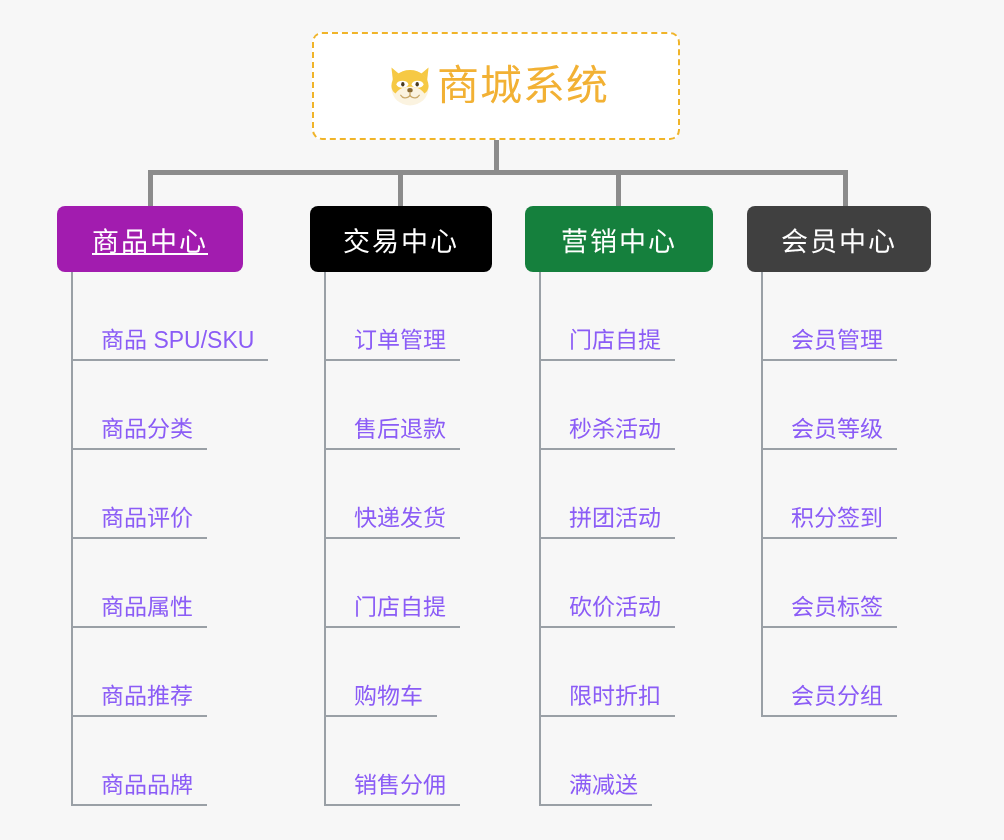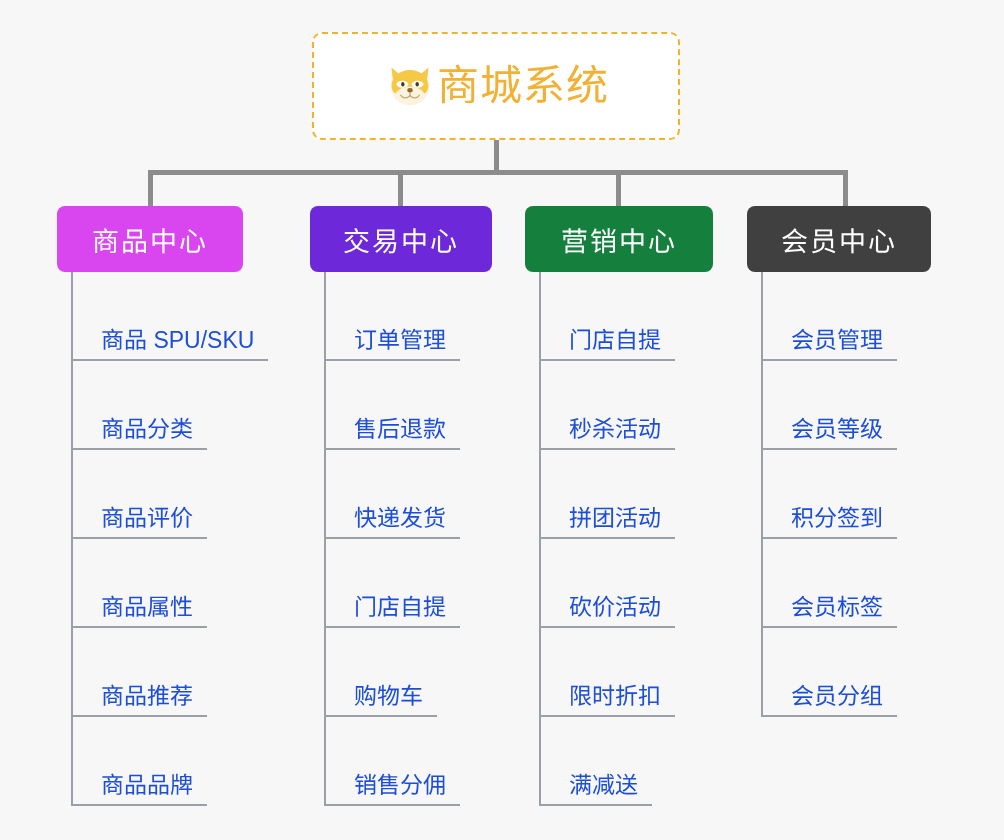--- a/index.html
+++ b/index.html
@@ -93,22 +93,22 @@
     height: 66px;
     border-radius: 8px;
     display: flex;
     align-items: center;
     justify-content: center;
     color: #ffffff;
     font-size: 27px;
     letter-spacing: 2px;
     white-space: nowrap;
   }
-  .branch.b1 .branch-box { background: #d946ef; }
-  .branch.b2 .branch-box { background: #6d28d9; }
+  .branch.b1 .branch-box { background: #a21caf; text-decoration: underline; }
+  .branch.b2 .branch-box { background: #000000; }
   .branch.b3 .branch-box { background: #15803d; }
   .branch.b4 .branch-box { background: #404040; }
 
   
   .leaf-list {
     position: relative;
     margin-top: 0;
     padding-left: 0;
   }
   .leaf-list::before {
@@ -126,21 +126,21 @@
     height: 89px;
     box-sizing: border-box;
     display: flex;
     align-items: flex-end;
     padding-left: 14px;
   }
   .leaf-label {
     display: inline-block;
     font-size: 23px;
     line-height: 1.12;
-    color: #1d4ed8;
+    color: #8b5cf6;
     white-space: nowrap;
     padding: 0 14px 5px 30px;
     border-bottom: 2px solid #9aa0a6;
     margin-bottom: 0;
   }
 </style>
 </head>
 <body>
 
 <div id="mindmap">

